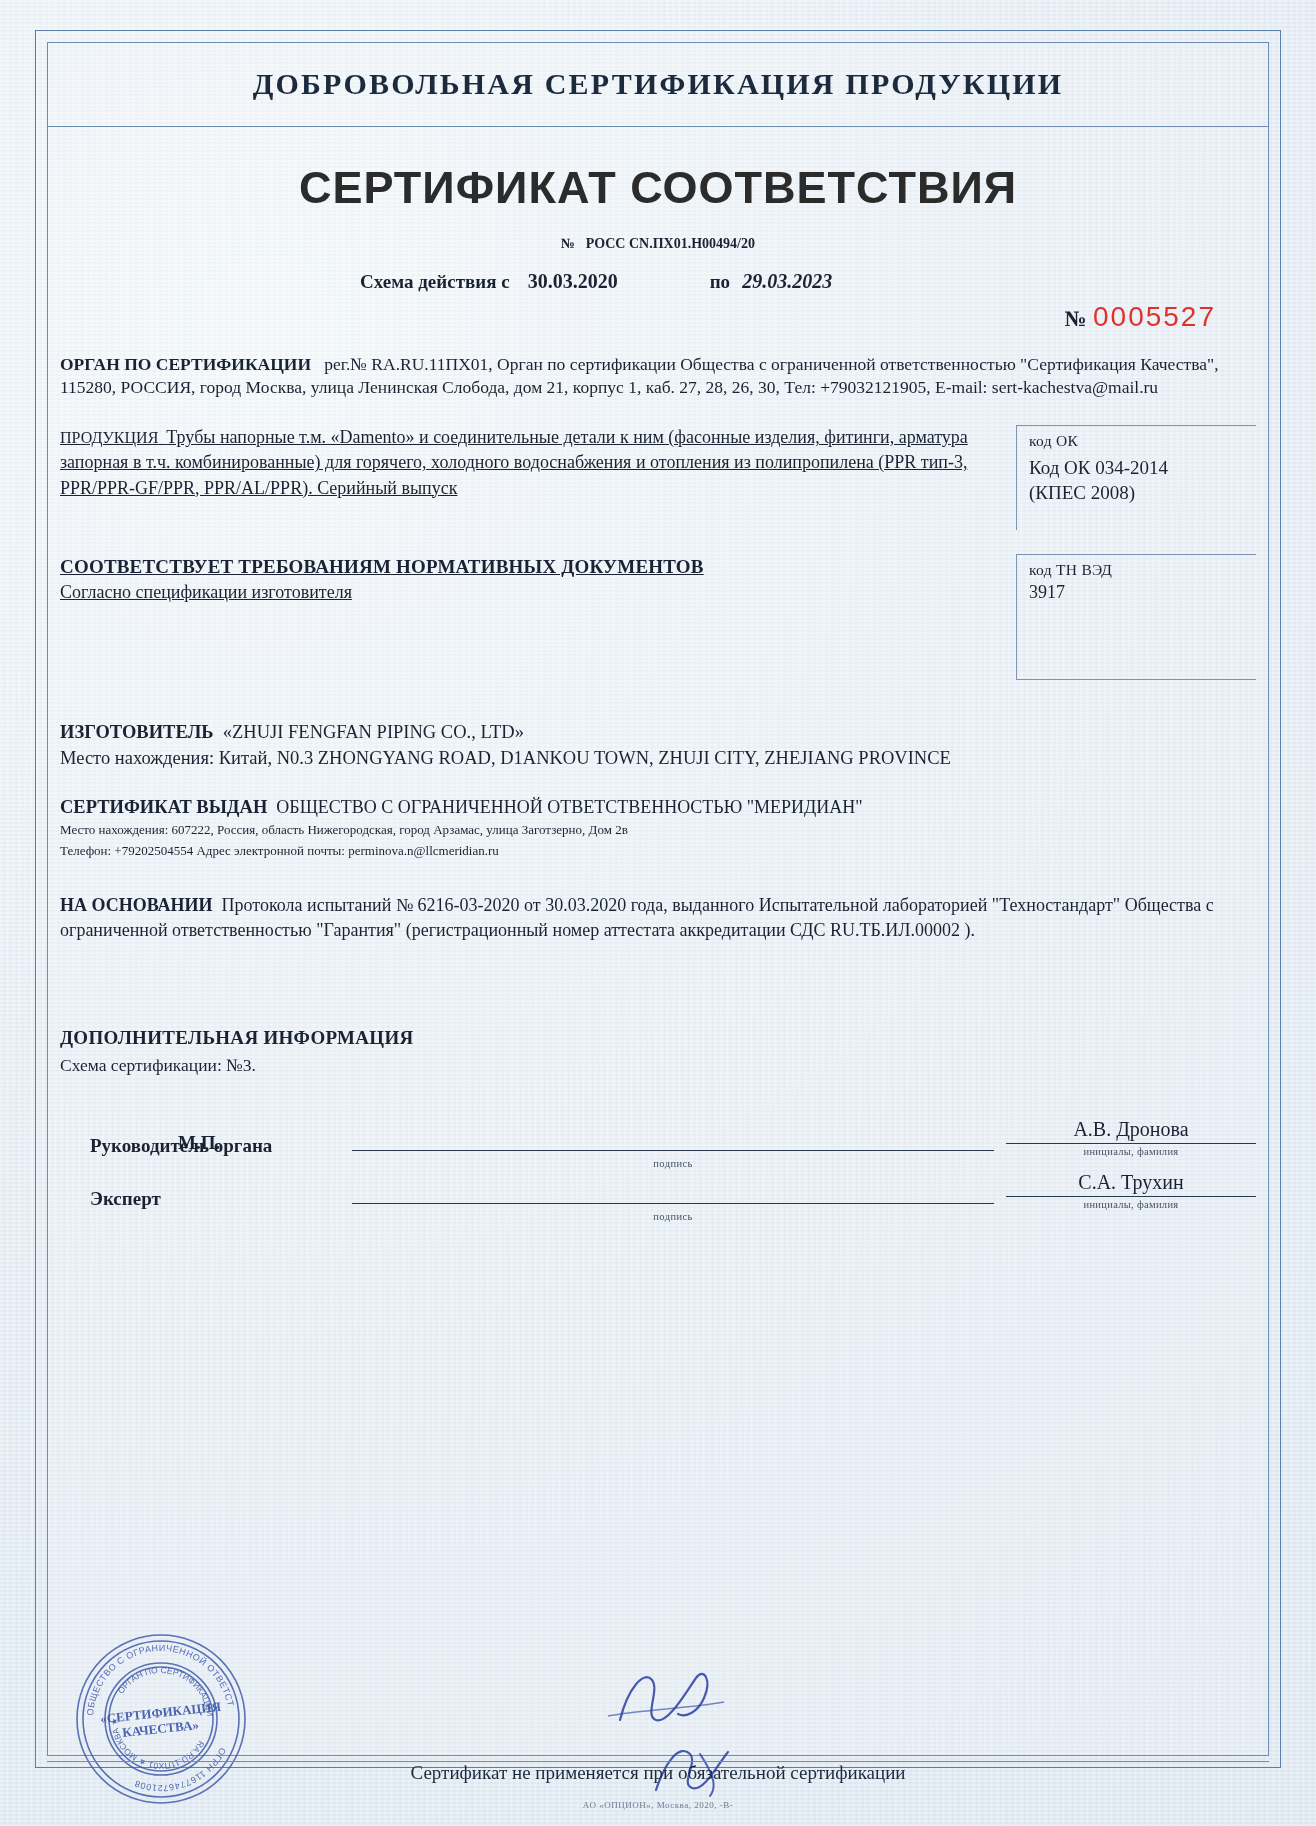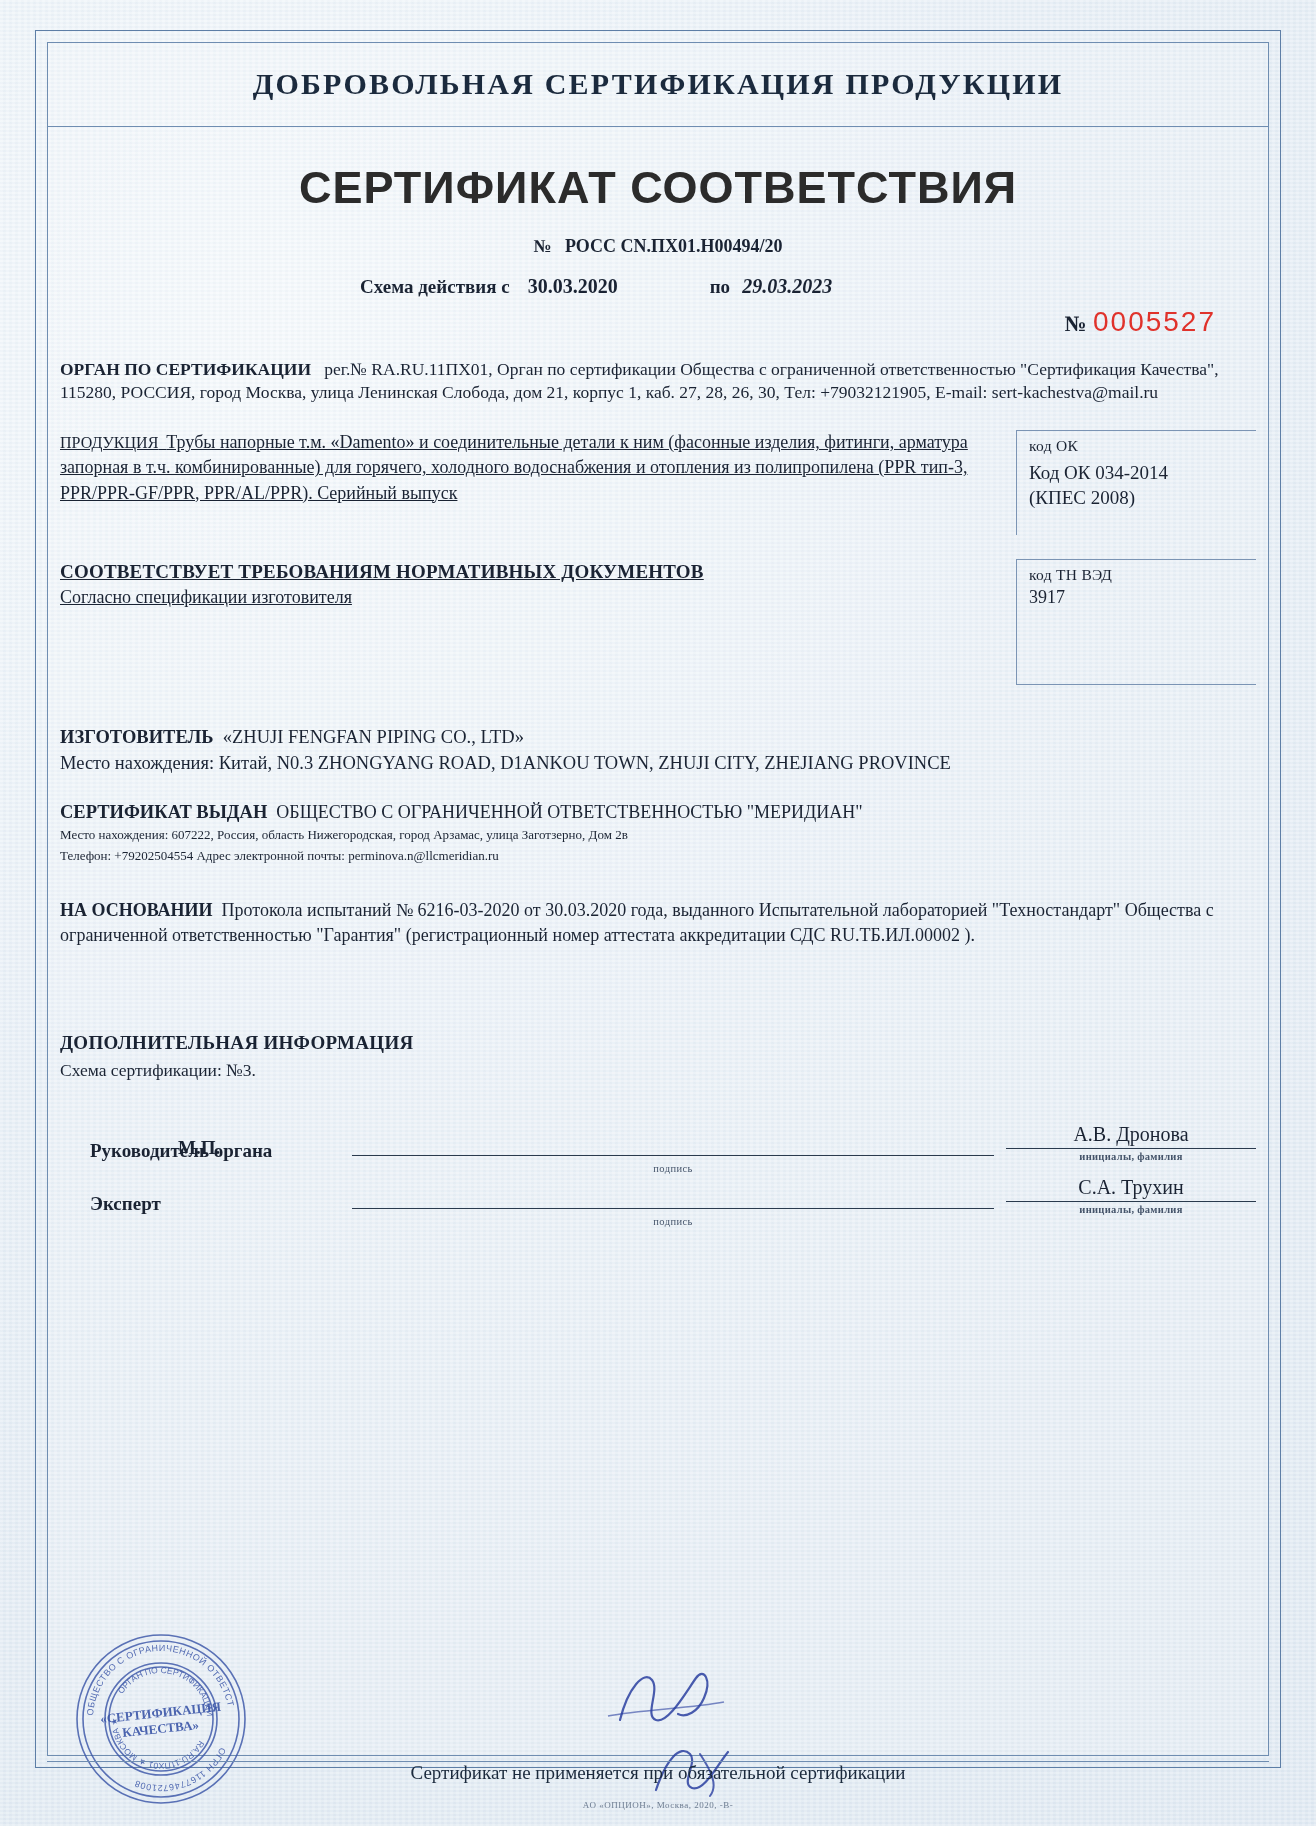--- a/index.html
+++ b/index.html
@@ -58,21 +58,21 @@
     text-align:center;
     font-size:45px;
     font-weight:bold;
     letter-spacing:1px;
     color:#2b2b2b;
     font-family:"Liberation Sans", sans-serif;
   }
   .num-line{
     margin-top:22px;
     text-align:center;
-    font-size:18px;
+    font-size:14px;
     font-weight:bold;
   }
   .num-line .lbl{font-weight:bold;}
   .validity{
     margin-top:18px;
     display:flex;
     align-items:baseline;
     font-size:19px;
     font-weight:bold;
     padding-left:300px;
@@ -142,21 +142,21 @@
     content:"";position:absolute;left:0;right:0;bottom:6px;height:1px;background:#2a3a4d;
   }
   .sig-caption{
     position:absolute;bottom:-12px;left:50%;transform:translateX(-50%);
     font-size:10.5px;color:#45546a;letter-spacing:.4px;
   }
   .sig-name{width:250px;text-align:center;position:relative;}
   .sig-name .nm{font-size:20px;}
   .sig-name .sub{
     display:block;font-size:10.5px;color:#45546a;letter-spacing:.3px;margin-top:2px;
-    border-top:1px solid #2a3a4d;padding-top:2px;font-weight:bold;
+    border-top:1px solid #2a3a4d;padding-top:2px;
   }
   .mp{position:absolute;left:118px;bottom:56px;font-size:19px;font-weight:bold;}
   .footnote{
     position:absolute;left:47px;right:47px;bottom:42px;
     text-align:center;
     font-size:19px;
     color:#1b2a3d;
   }
   .printer-line{
     position:absolute;left:0;right:0;bottom:16px;

